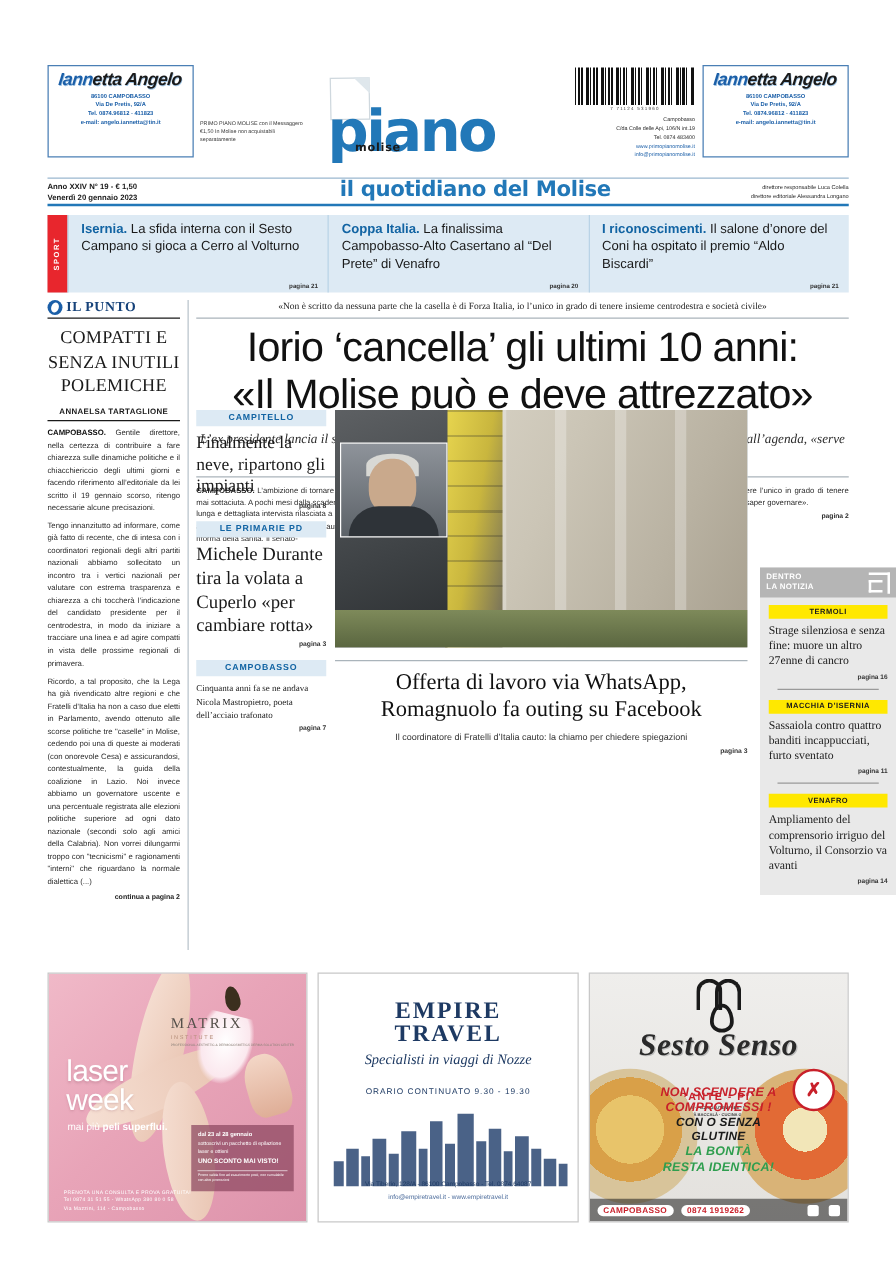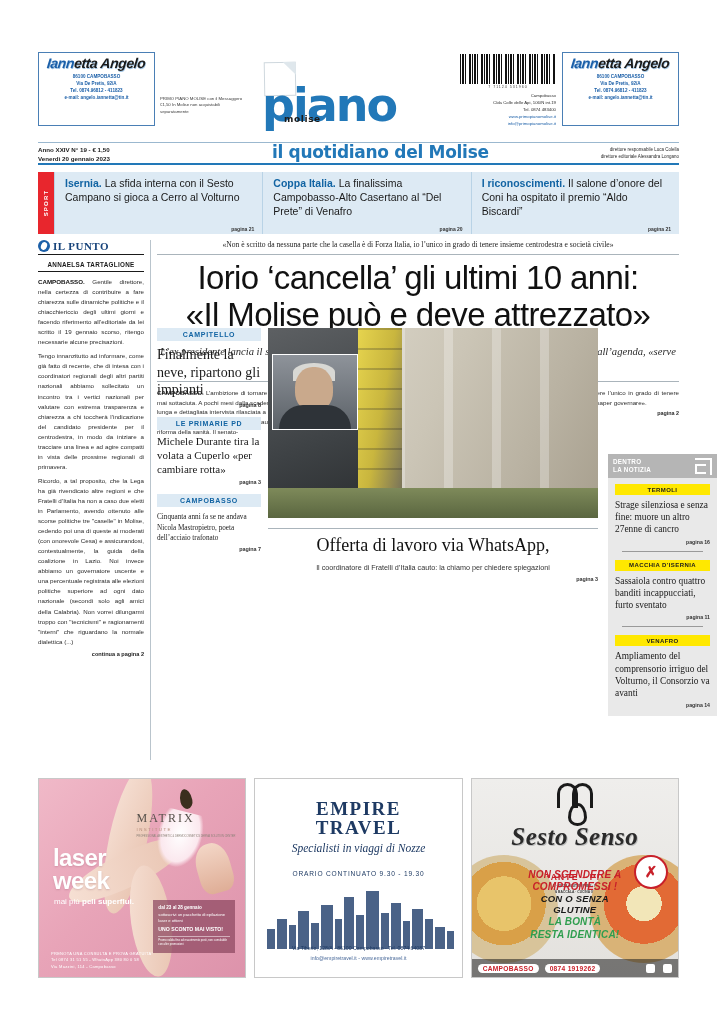--- a/index.html
+++ b/index.html
@@ -382,21 +382,21 @@
     padding: 3px 0;
     margin-bottom: 5px;
   }
   .teaser-title {
     font-family: "Liberation Serif", serif;
     font-size: 14px;
     line-height: 1.26;
     color: #1a1a1a;
   }
   .teaser-title.sm {
-    font-size: 11px;
+    font-size: 15px;
   }
   .teaser-body {
     font-family: "Liberation Serif", serif;
     font-size: 7.2px;
     line-height: 1.42;
     color: #222;
   }
   .teaser-pag {
     font-size: 5.4px;
     font-weight: bold;
@@ -644,21 +644,21 @@
   .matrix-tiny {
     font-size: 2.6px;
     color: #8b8178;
     margin-top: 3px;
     line-height: 1.5;
   }
   .laser-w {
     position: absolute;
     left: 14px; top: 68px;
     color: #fff;
-    font-weight: bold;
+    font-weight: normal;
     font-size: 24px;
     line-height: 0.95;
     letter-spacing: -0.6px;
     text-shadow: 0 1px 2px rgba(150,90,110,.3);
   }
   .laser-sub {
     position: absolute;
     left: 15px; top: 118px;
     color: #fff;
     font-size: 8px;
@@ -941,20 +941,21 @@
     </div>
   </div>
 
   <div class="body-area">
 
     <div class="col-left">
       <div class="ilpunto">
         <div class="ilpunto-ico"></div>
         <div class="ilpunto-txt">IL PUNTO</div>
       </div>
+      <div class="ed-title">COMPATTI E SENZA INUTILI POLEMICHE</div>
       <div class="ed-author">ANNAELSA TARTAGLIONE</div>
       <div class="ed-body">
         <p style="margin:0 0 4px 0;"><b>CAMPOBASSO.</b><span> Gentile direttore, nella certezza di contribuire a fare chiarezza sulle dinamiche politiche e il chiacchiericcio degli ultimi giorni e facendo riferimento all’editoriale da lei scritto il 19 gennaio scorso, ritengo necessarie alcune precisazioni.</span></p>
         <p style="margin:0 0 4px 0;">Tengo innanzitutto ad informare, come già fatto di recente, che di intesa con i coordinatori regionali degli altri partiti nazionali abbiamo sollecitato un incontro tra i vertici nazionali per valutare con estrema trasparenza e chiarezza a chi toccherà l’indicazione del candidato presidente per il centrodestra, in modo da iniziare a tracciare una linea e ad agire compatti in vista delle prossime regionali di primavera.</p>
         <p style="margin:0;">Ricordo, a tal proposito, che la Lega ha già rivendicato altre regioni e che Fratelli d’Italia ha non a caso due eletti in Parlamento, avendo ottenuto alle scorse politiche tre "caselle" in Molise, cedendo poi una di queste ai moderati (con onorevole Cesa) e assicurandosi, contestualmente, la guida della coalizione in Lazio. Noi invece abbiamo un governatore uscente e una percentuale registrata alle elezioni politiche superiore ad ogni dato nazionale (secondi solo agli amici della Calabria). Non vorrei dilungarmi troppo con "tecnicismi" e ragionamenti "interni" che riguardano la normale dialettica (...)</p>
       </div>
       <div class="ed-cont">continua a pagina 2</div>
     </div>
 
     <div class="col-main">
@@ -1001,20 +1002,21 @@
         <div class="ph-hair"></div>
         <div class="ph-face"></div>
         <div class="ph-body"></div>
       </div>
       <div class="ph-grass"></div>
     </div>
 
     <div class="mid-head">
       <h2>
         <span>Offerta di lavoro via WhatsApp,</span><br>
+        <span>Romagnuolo fa outing su Facebook</span>
       </h2>
       <div class="sub">Il coordinatore di Fratelli d’Italia cauto: la chiamo per chiedere spiegazioni</div>
       <div class="pag2">pagina 3</div>
     </div>
 
     <div class="dentro">
       <div class="dentro-head">
         <div class="t">
           <div>DENTRO</div>
           <div>LA NOTIZIA</div>

